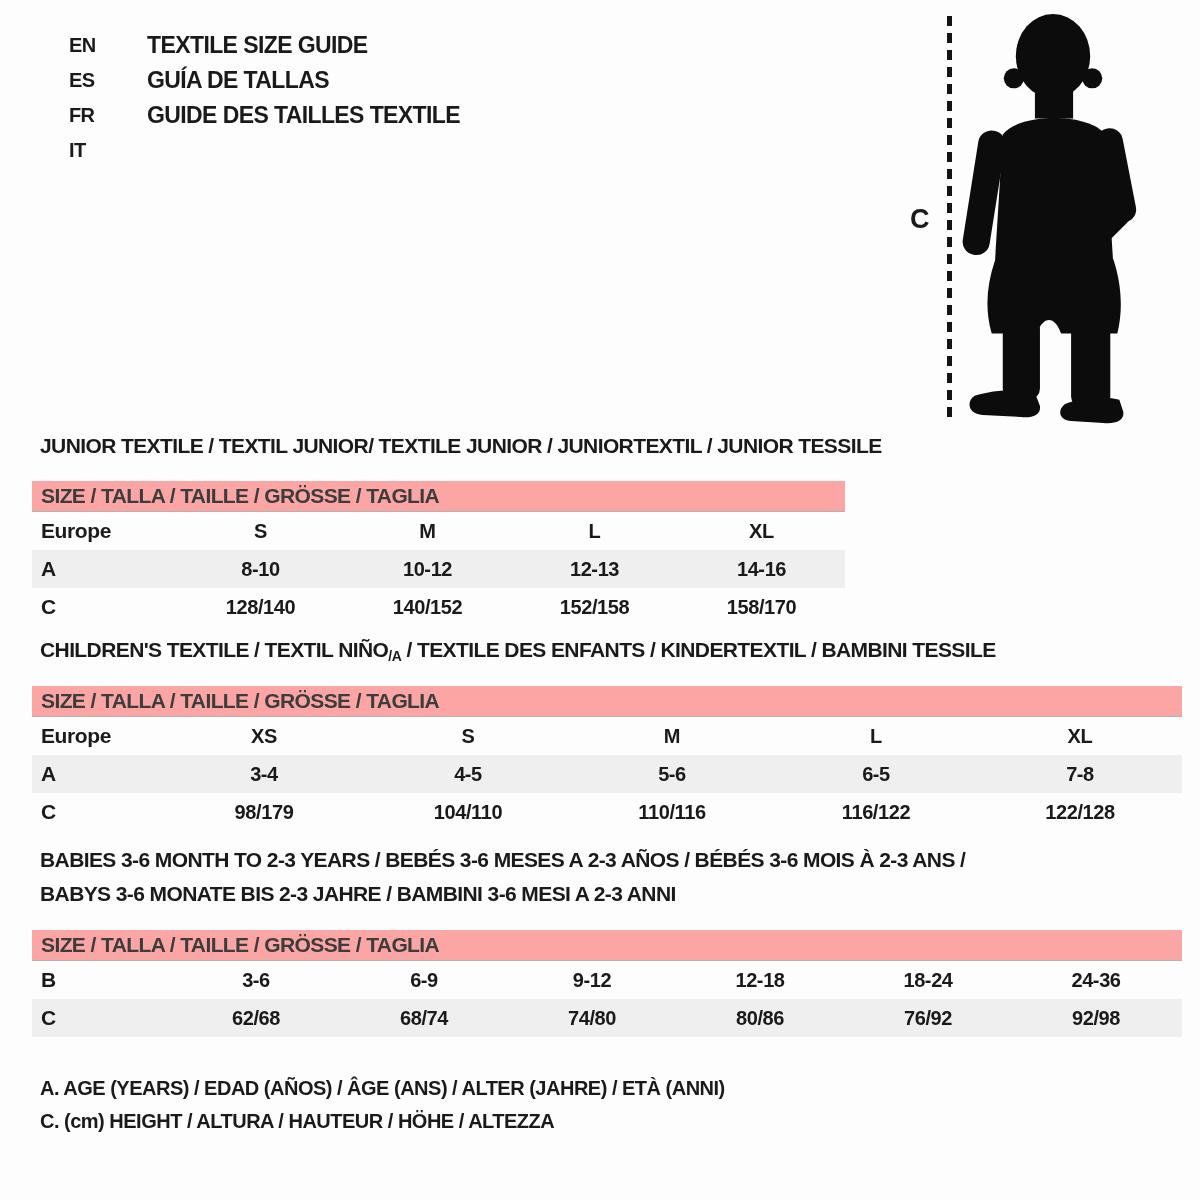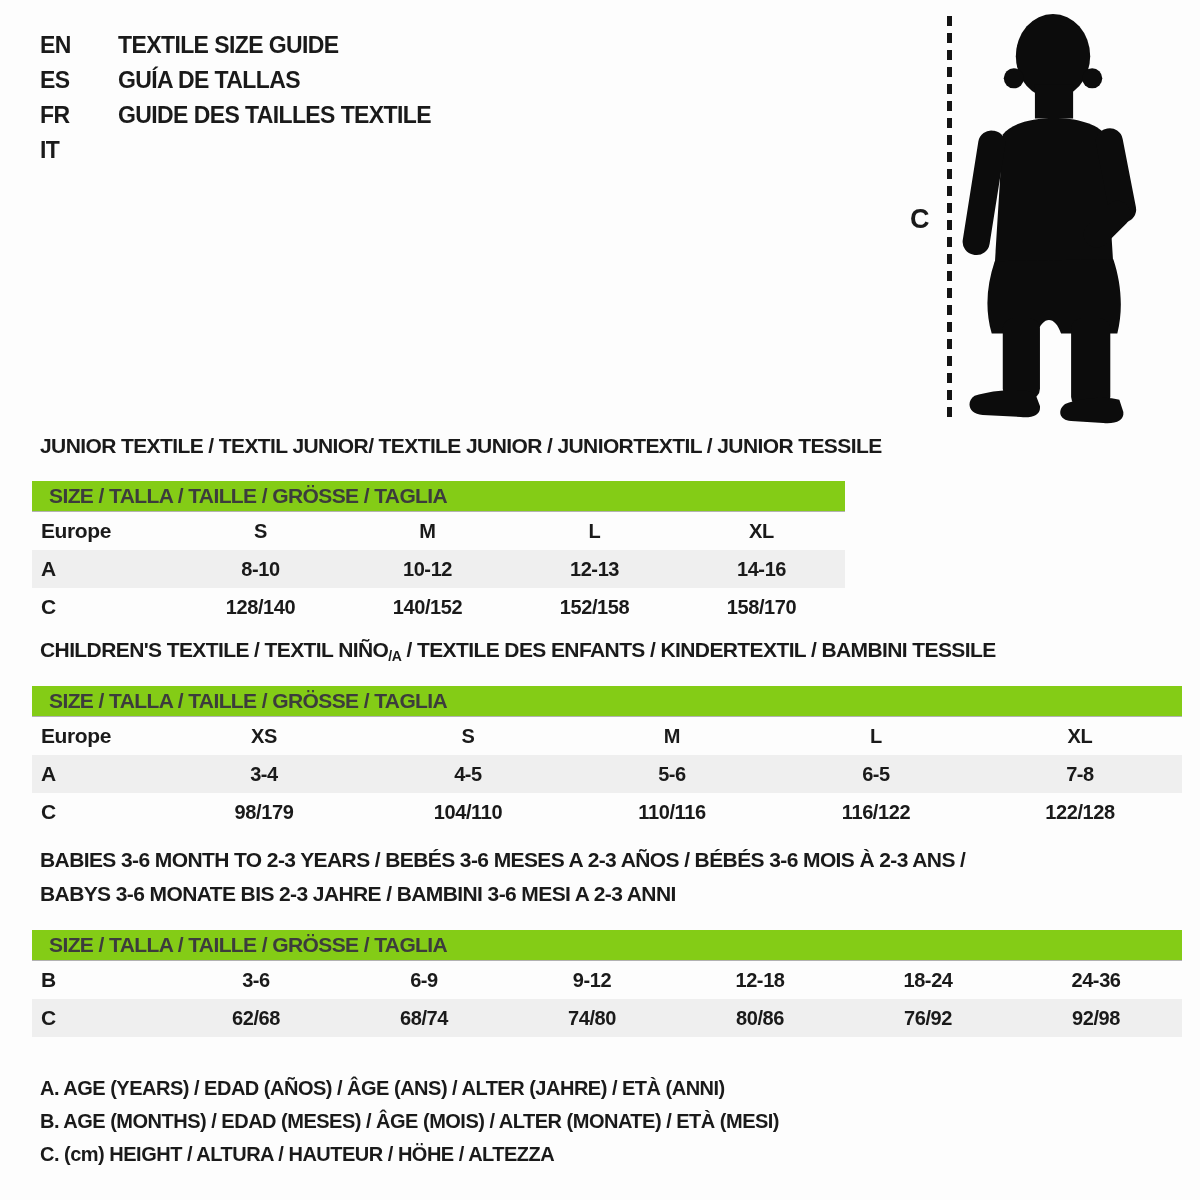--- a/index.html
+++ b/index.html
@@ -8,40 +8,40 @@
     background:#fdfdfd;color:#1a1a1a;
     font-family:"Liberation Sans",sans-serif;
     font-weight:700;
     -webkit-font-smoothing:antialiased;
   }
   .abs{position:absolute;}
 
   
   .lang-list{left:40px;top:28px;}
   .lang-row{display:flex;height:35px;align-items:center;}
-  .lang-code{width:78px;font-size:23px;letter-spacing:-0.6px;}
+  .lang-code{width:78px;font-size:20px;letter-spacing:-0.6px;margin-left:29px;}
   .lang-title{font-size:23px;letter-spacing:-0.6px;}
 
   
   .dash-line{
     left:947px;top:16px;width:5px;height:402px;
     background:repeating-linear-gradient(to bottom,#141414 0 10px,transparent 10px 17px);
   }
   .c-label{left:910px;top:204px;font-size:27px;}
   .baby-figure{left:958px;top:12px;width:184px;height:414px;}
 
   
   .section-title{font-size:21px;letter-spacing:-0.6px;white-space:nowrap;}
   .sub{font-size:14px;vertical-align:-4px;letter-spacing:-0.5px;}
 
   
   .tbl{background:transparent;}
   .tbl-head{
-    height:31px;display:flex;align-items:center;padding-left:17px;
-    background:#84cc16;border-bottom:1px solid #b2b2b2;
+    height:31px;display:flex;align-items:center;padding-left:9px;
+    background:#fca5a5;border-bottom:1px solid #b2b2b2;
     color:#3c3c3c;font-size:21px;letter-spacing:-0.6px;box-sizing:border-box;
   }
   .tbl-row{display:flex;height:38px;align-items:center;font-size:20px;letter-spacing:-0.4px;}
   .tbl-row.shaded{background:#efefef;}
   .cell-label{padding-left:9px;box-sizing:border-box;}
   .cell{text-align:center;}
   .jr .cell-label{width:145px;}
   .jr .cell{width:167px;}
   .ch .cell-label{width:130px;}
   .ch .cell{width:204px;}
@@ -167,15 +167,14 @@
     <div class="cell">68/74</div>
     <div class="cell">74/80</div>
     <div class="cell">80/86</div>
     <div class="cell">76/92</div>
     <div class="cell">92/98</div>
   </div>
 </div>
 
 <div class="abs" style="left:40px;top:1072px;">
   <div class="legend-line">A. AGE (YEARS) / EDAD (AÑOS) / ÂGE (ANS) / ALTER (JAHRE) / ETÀ (ANNI)</div>
-  <div class="legend-line">B. AGE (MONTHS) / EDAD (MESES) / ÂGE (MOIS) / ALTER (MONATE) / ETÀ (MESI)</div>
   <div class="legend-line">C. (cm) HEIGHT / ALTURA / HAUTEUR / HÖHE / ALTEZZA</div>
 </div>
 
 </body></html>

